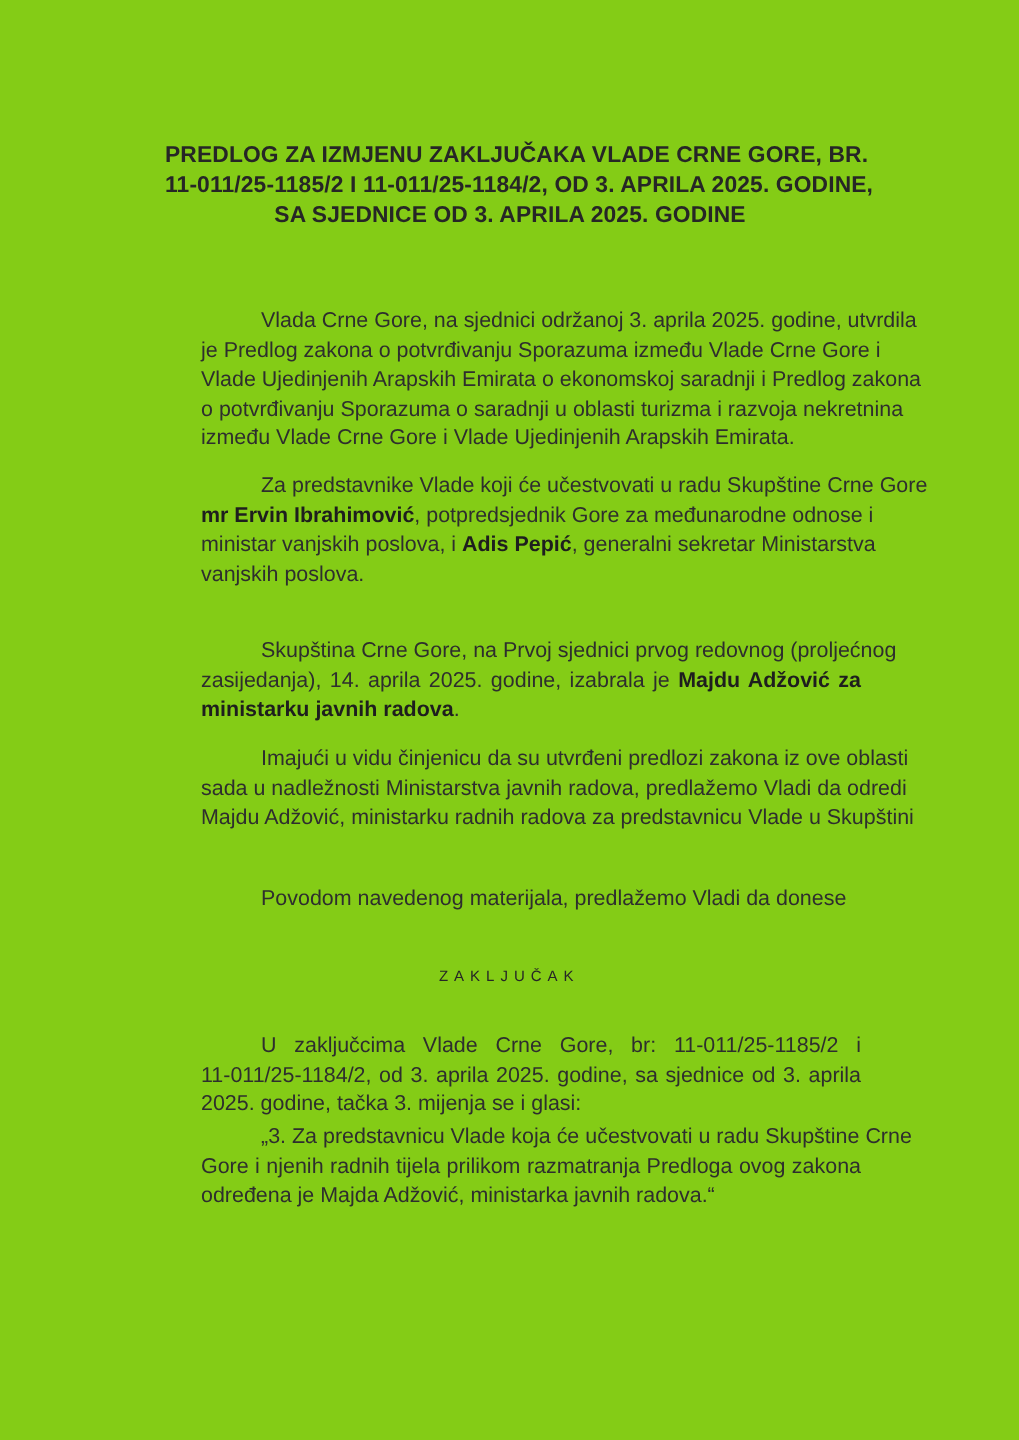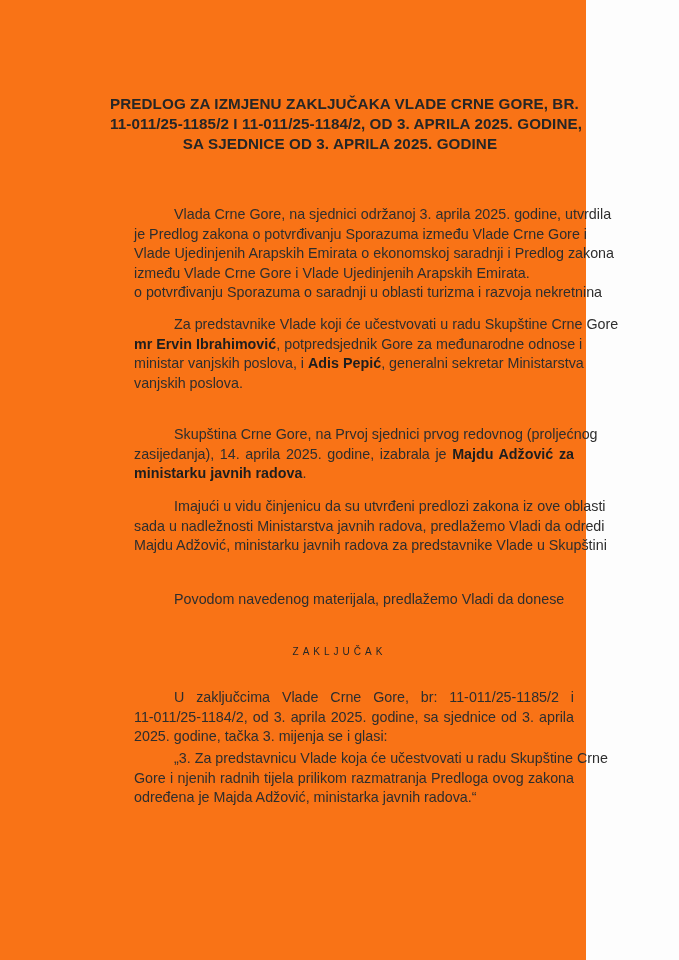--- a/index.html
+++ b/index.html
@@ -5,22 +5,22 @@
   html, body { margin: 0; padding: 0; }
   body {
     width: 679px; height: 960px;
     background: #fdfdfd;
     font-family: "Liberation Sans", sans-serif;
     color: #2b2b2b;
     position: relative;
     overflow: hidden;
   }
   .page {
-    position: absolute; left: 0; top: 0; width: 586px; height: 960px;
-    background: #f97316;
+    position: absolute; left: 0; top: 0; width: 679px; height: 960px;
+    background: #84cc16;
   }
   .title {
     position: absolute; left: 110px; top: 94px; width: 460px;
     text-align: center; font-weight: bold; font-size: 15.2px; line-height: 20px;
     color: #262626; letter-spacing: 0.1px;
   }
   .title .line { display: block; white-space: nowrap; }
   .para {
     position: absolute; left: 106px; width: 468px;
     font-size: 14.3px; line-height: 19.6px; color: #2e2e2e;
@@ -47,41 +47,41 @@
   <div class="title">
     <span class="line">PREDLOG ZA IZMJENU ZAKLJUČAKA VLADE CRNE GORE, BR.</span>
     <span class="line">11-011/25-1185/2 I 11-011/25-1184/2, OD 3. APRILA 2025. GODINE,</span>
     <span class="line">SA SJEDNICE OD 3. APRILA 2025. GODINE</span>
   </div>
 
   <div class="para" style="top:205px;">
     <span class="line indent">Vlada Crne Gore, na sjednici održanoj 3. aprila 2025. godine, utvrdila</span>
     <span class="line">je Predlog zakona o potvrđivanju Sporazuma između Vlade Crne Gore i</span>
     <span class="line">Vlade Ujedinjenih Arapskih Emirata o ekonomskoj saradnji i Predlog zakona</span>
+    <span class="line">o potvrđivanju Sporazuma o saradnji u oblasti turizma i razvoja nekretnina</span>
     <span class="line last">između Vlade Crne Gore i Vlade Ujedinjenih Arapskih Emirata.</span>
-    <span class="line">o potvrđivanju Sporazuma o saradnji u oblasti turizma i razvoja nekretnina</span>
   </div>
 
   <div class="para" style="top:315px;">
     <span class="line indent">Za predstavnike Vlade koji će učestvovati u radu Skupštine Crne Gore</span>
     <span class="line"><b>mr Ervin Ibrahimović</b><span>, potpredsjednik Gore za međunarodne odnose i</span></span>
     <span class="line"><span>ministar vanjskih poslova, i </span><b>Adis Pepić</b><span>, generalni sekretar Ministarstva</span></span>
     <span class="line last">vanjskih poslova.</span>
   </div>
 
   <div class="para" style="top:425px;">
     <span class="line indent">Skupština Crne Gore, na Prvoj sjednici prvog redovnog (proljećnog</span>
     <span class="line"><span>zasijedanja), 14. aprila 2025. godine, izabrala je </span><b>Majdu Adžović za</b></span>
     <span class="line last"><b>ministarku javnih radova</b><span>.</span></span>
   </div>
 
   <div class="para" style="top:497px;">
     <span class="line indent">Imajući u vidu činjenicu da su utvrđeni predlozi zakona iz ove oblasti</span>
     <span class="line">sada u nadležnosti Ministarstva javnih radova, predlažemo Vladi da odredi</span>
-    <span class="line">Majdu Adžović, ministarku javnih radova za predstavnike Vlade u Skupštini</span>
+    <span class="line">Majdu Adžović, ministarku radnih radova za predstavnicu Vlade u Skupštini</span>
   </div>
 
   <div class="para" style="top:590px;">
     <span class="line indent last">Povodom navedenog materijala, predlažemo Vladi da donese</span>
   </div>
 
   <div class="heading">ZAKLJUČAK</div>
 
   <div class="para" style="top:688px;">
     <span class="line indent">U zaključcima Vlade Crne Gore, br: 11-011/25-1185/2 i</span>

